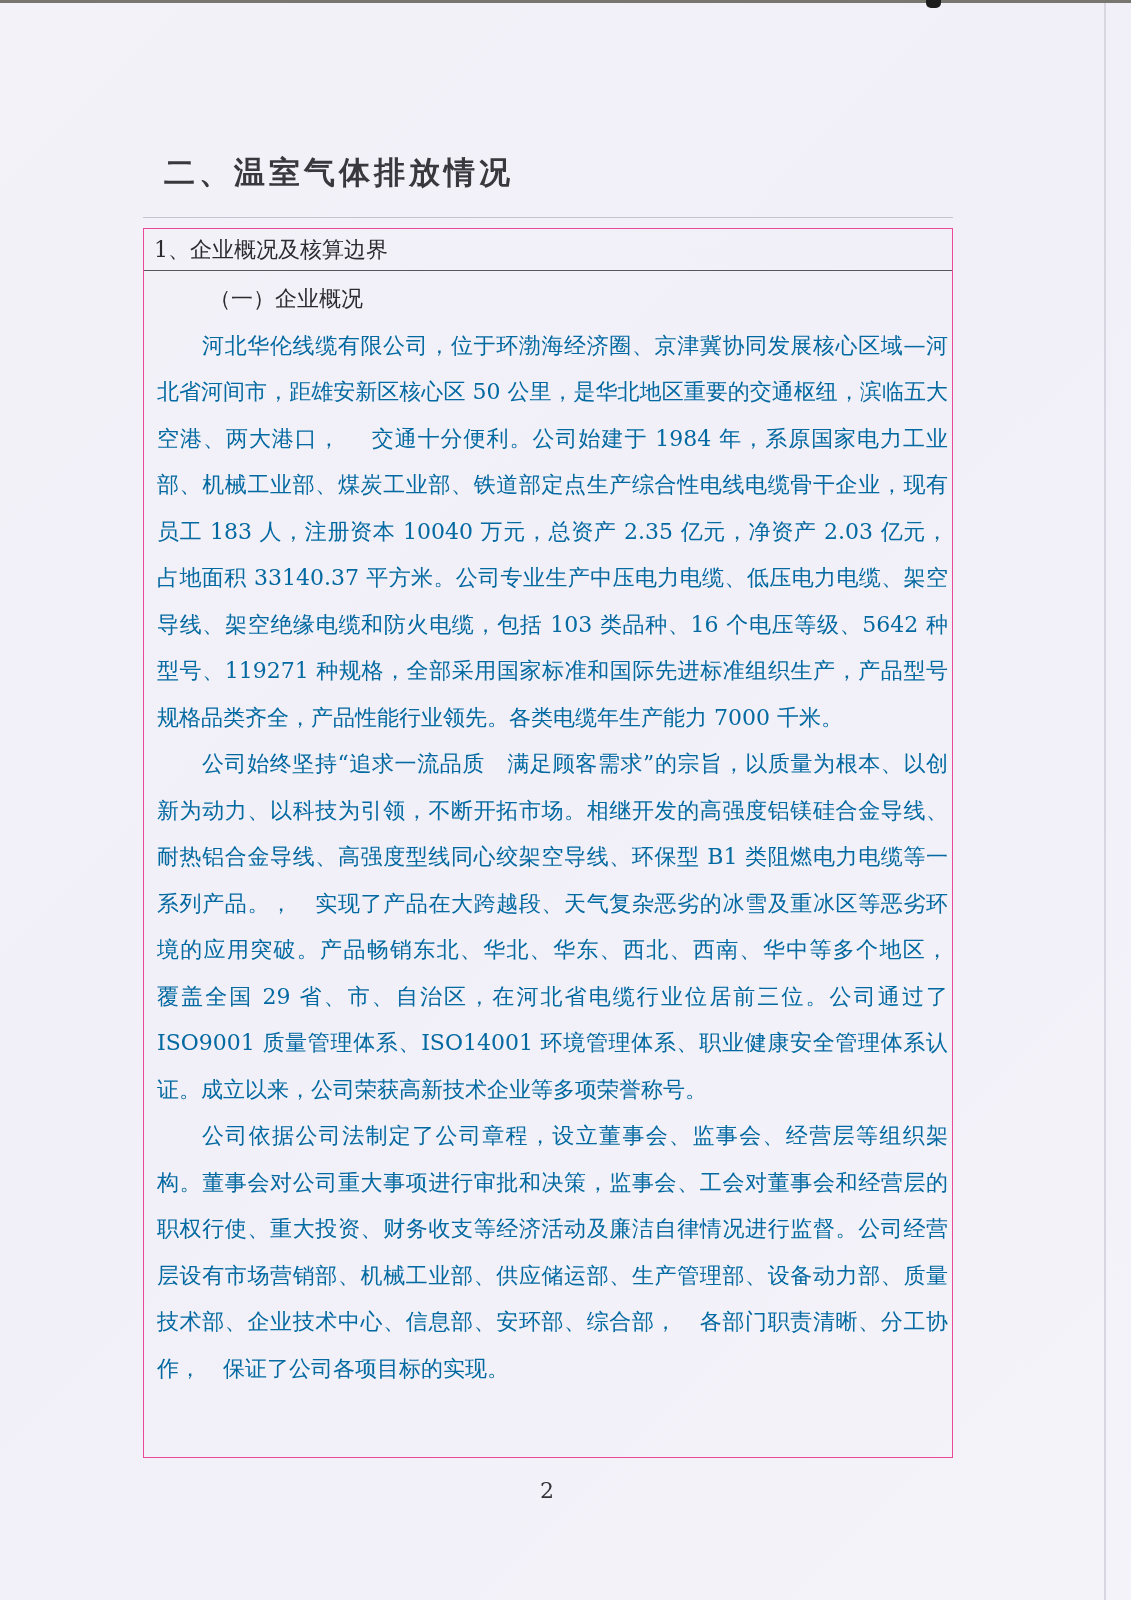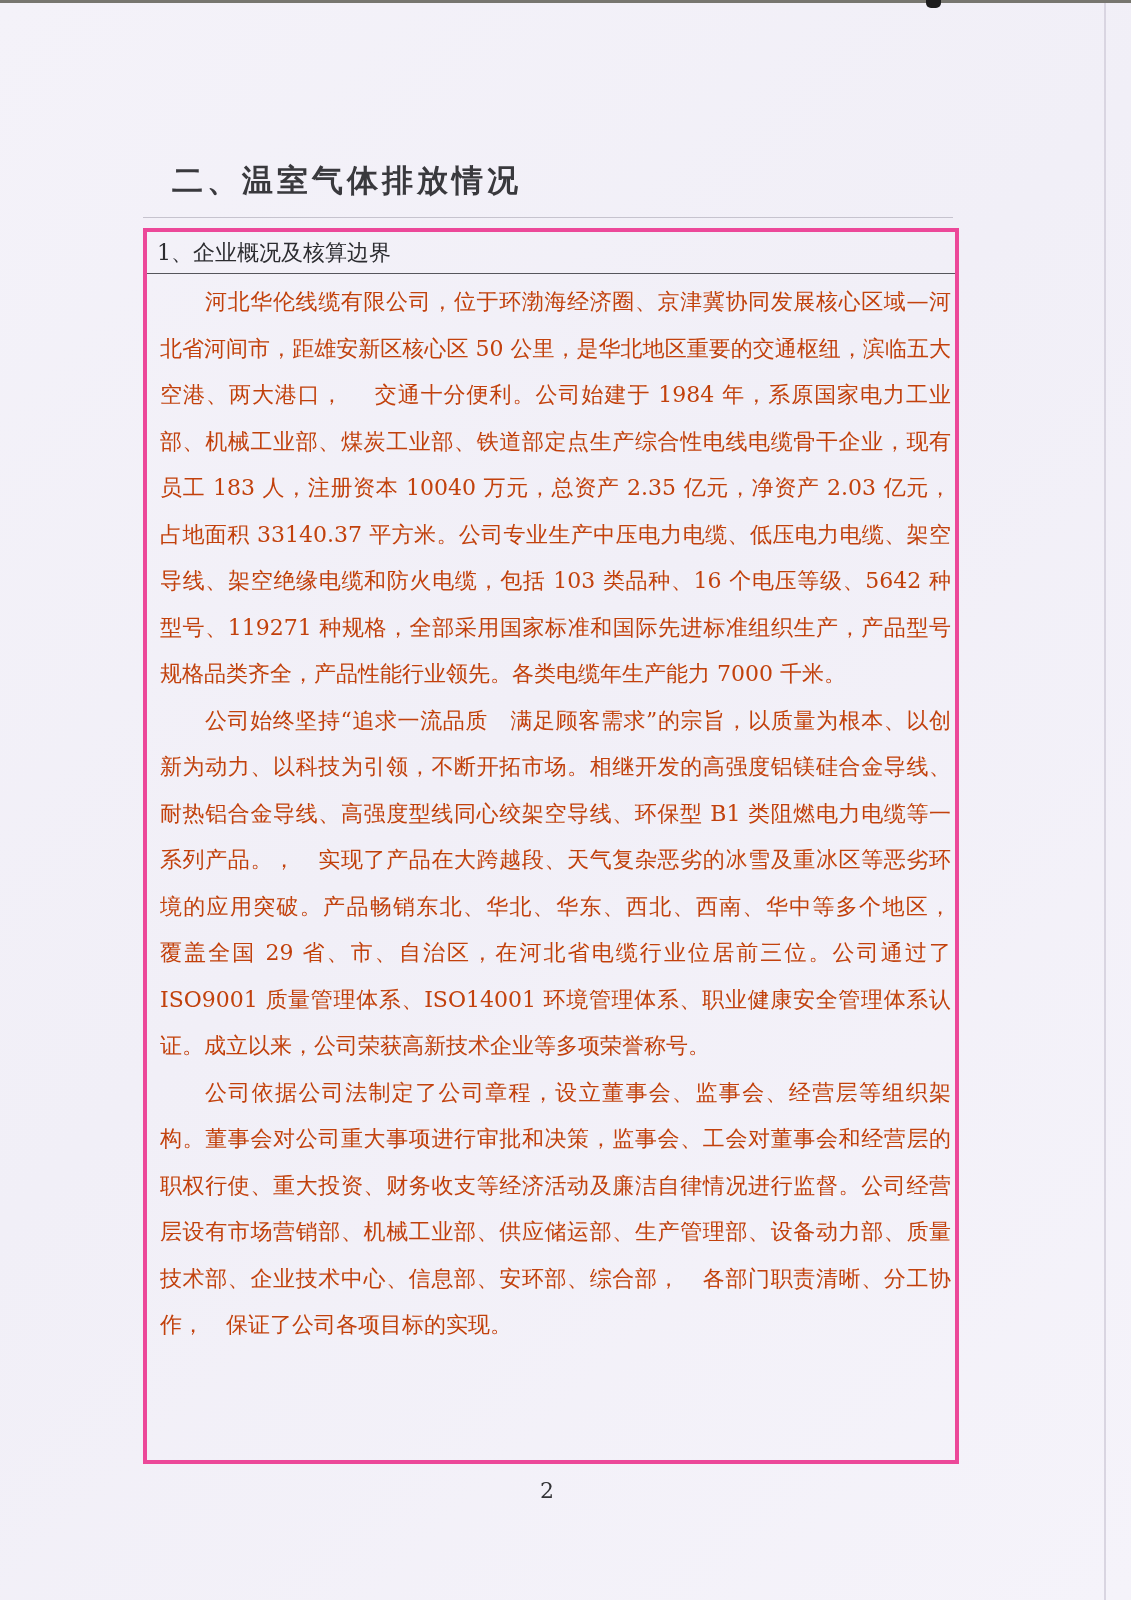--- a/index.html
+++ b/index.html
@@ -28,31 +28,31 @@
     width: 2px; height: 1597px;
     background: #d9d5e1;
   }
   .doc-title {
     position: absolute; left: 160px; top: 148px;
     font-family: "DejaVu Sans", sans-serif;
     font-weight: bold;
     font-size: 31px;
     letter-spacing: 4px;
     color: #39393d;
-    margin: 12px;
+    margin: 4px;
   }
   .pre-line {
     position: absolute; left: 143px; top: 217px;
     width: 810px; height: 1px;
     background: #c6c3ce;
   }
   .content-table {
     position: absolute; left: 143px; top: 228px;
     width: 808px; height: 1228px;
-    border: 4px solid #ec4899;
+    border: 1px solid #ec4899;
     box-sizing: content-box;
   }
   .table-header {
     height: 41px;
     line-height: 41px;
     border-bottom: 1px solid #56565c;
     font-size: 22px;
     padding-left: 10px;
     color: #2c2c30;
     white-space: nowrap;
@@ -63,21 +63,21 @@
     line-height: 46.5px;
   }
   .sub-heading {
     margin: 0;
     text-indent: 52px;
   }
   .para {
     margin: 0;
     text-align: justify;
     text-indent: 45px;
-    color: #c2410c;
+    color: #0369a1;
   }
   .page-number {
     position: absolute; top: 1478px; left: 143px;
     width: 808px;
     text-align: center;
     font-size: 22px;
     color: #333336;
   }
 </style>
 </head>
@@ -87,19 +87,20 @@
 <div class="scan-top-notch"></div>
 <div class="scan-right-line"></div>
 
 <h1 class="doc-title">二、温室气体排放情况</h1>
 
 <div class="pre-line"></div>
 
 <div class="content-table">
   <div class="table-header">1、企业概况及核算边界</div>
   <div class="table-body">
+    <p class="sub-heading">（一）企业概况</p>
     <p class="para">河北华伦线缆有限公司，位于环渤海经济圈、京津冀协同发展核心区域—河北省河间市，距雄安新区核心区 50 公里，是华北地区重要的交通枢纽，滨临五大空港、两大港口，　 交通十分便利。公司始建于 1984 年，系原国家电力工业部、机械工业部、煤炭工业部、铁道部定点生产综合性电线电缆骨干企业，现有员工 183 人，注册资本 10040 万元，总资产 2.35 亿元，净资产 2.03 亿元，占地面积 33140.37 平方米。公司专业生产中压电力电缆、低压电力电缆、架空导线、架空绝缘电缆和防火电缆，包括 103 类品种、16 个电压等级、5642 种型号、119271 种规格，全部采用国家标准和国际先进标准组织生产，产品型号规格品类齐全，产品性能行业领先。各类电缆年生产能力 7000 千米。</p>
     <p class="para">公司始终坚持“追求一流品质　满足顾客需求”的宗旨，以质量为根本、以创新为动力、以科技为引领，不断开拓市场。相继开发的高强度铝镁硅合金导线、耐热铝合金导线、高强度型线同心绞架空导线、环保型 B1 类阻燃电力电缆等一系列产品。，　实现了产品在大跨越段、天气复杂恶劣的冰雪及重冰区等恶劣环境的应用突破。产品畅销东北、华北、华东、西北、西南、华中等多个地区，　覆盖全国 29 省、市、自治区，在河北省电缆行业位居前三位。公司通过了 ISO9001 质量管理体系、ISO14001 环境管理体系、职业健康安全管理体系认证。成立以来，公司荣获高新技术企业等多项荣誉称号。</p>
     <p class="para">公司依据公司法制定了公司章程，设立董事会、监事会、经营层等组织架构。董事会对公司重大事项进行审批和决策，监事会、工会对董事会和经营层的职权行使、重大投资、财务收支等经济活动及廉洁自律情况进行监督。公司经营层设有市场营销部、机械工业部、供应储运部、生产管理部、设备动力部、质量技术部、企业技术中心、信息部、安环部、综合部，　各部门职责清晰、分工协作，　保证了公司各项目标的实现。</p>
   </div>
 </div>
 
 <div class="page-number">2</div>
 
 </body></html>

